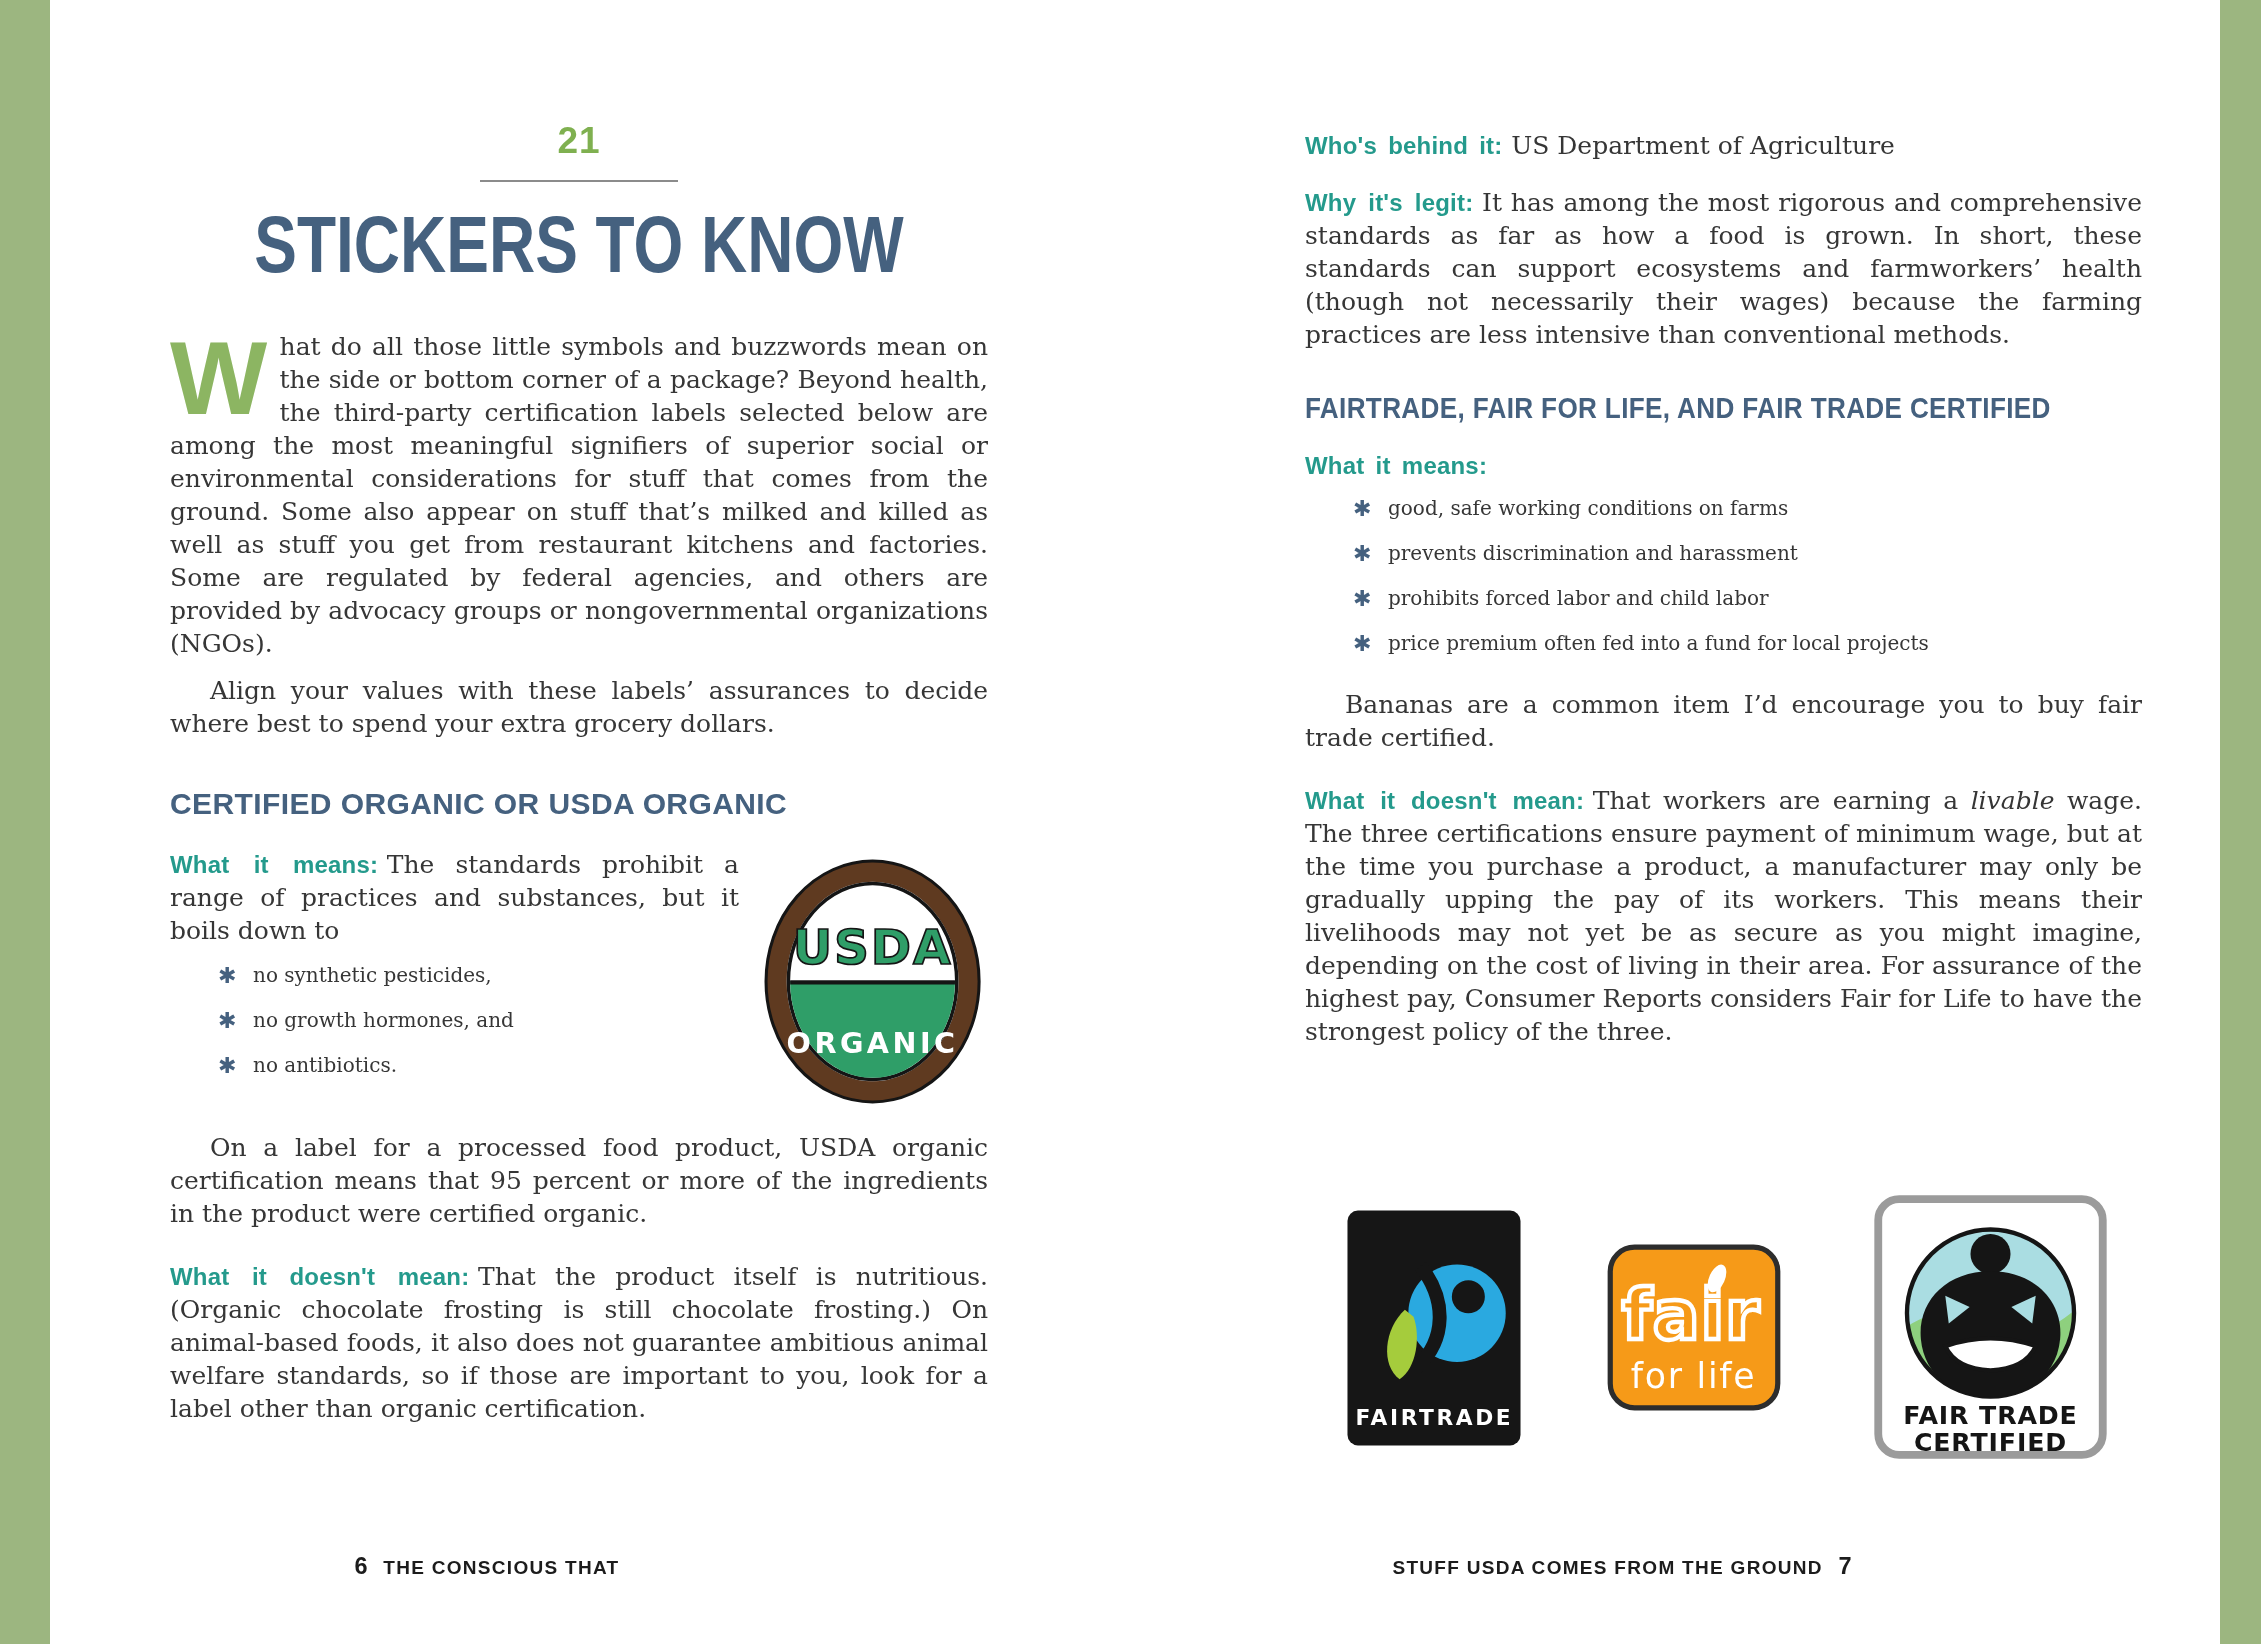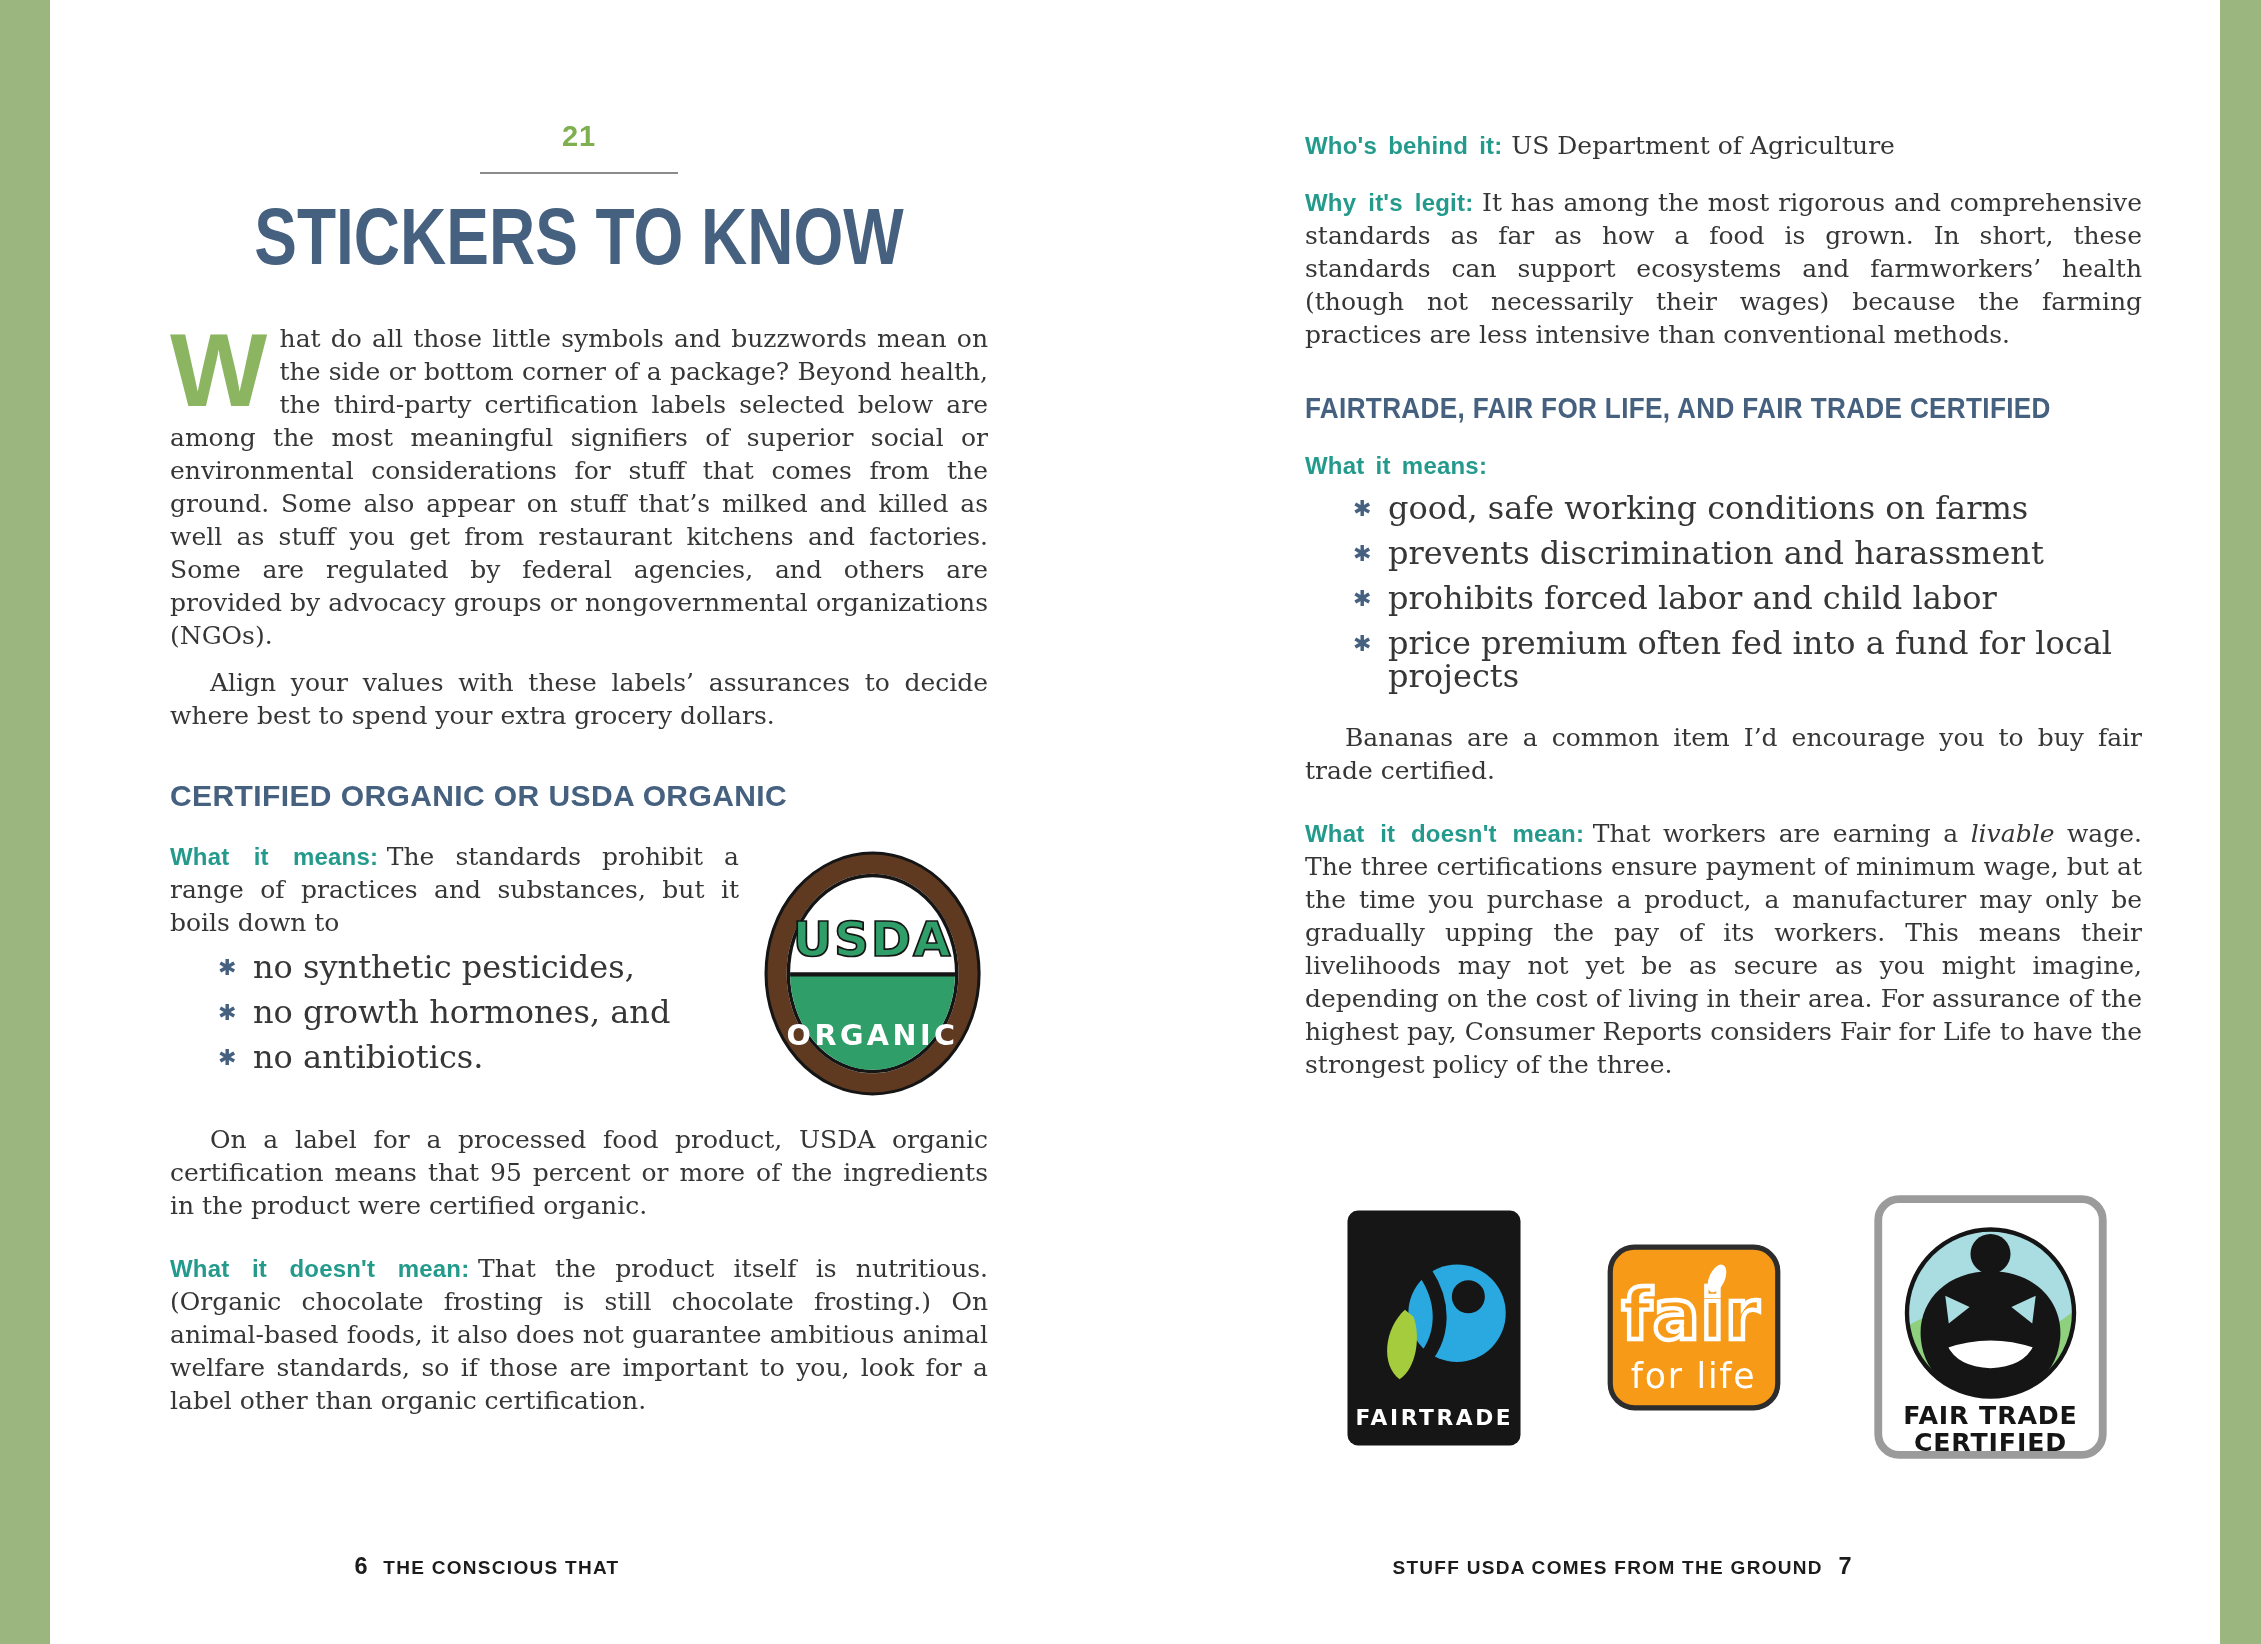--- a/index.html
+++ b/index.html
@@ -9,21 +9,21 @@
   .stripe.left{left:0;width:50px;}
   .stripe.right{right:0;width:41px;}
 
   .page{position:absolute;top:0;height:100%;}
   .page-left{left:170px;width:818px;}
   .page-right{left:1305px;width:837px;}
 
   .display{font-family:"Liberation Sans", sans-serif;font-weight:bold;}
 
   
-  .chapter-num{margin-top:122px;text-align:center;font-size:29px;line-height:1;
+  .chapter-num{margin-top:122px;text-align:center;font-size:37px;line-height:1;
                color:#7fb050;letter-spacing:0.9px;}
   .chapter-rule{width:198px;margin:21px auto 0 auto;border:0;border-top:2.6px solid #8b8b8b;}
   .chapter-title{margin:21px 0 0 0;text-align:center;font-size:80px;line-height:1.05;
                  color:#45617f;letter-spacing:0;transform:scaleX(.8);transform-origin:center;
                  white-space:nowrap;}
 
   
   .body-text{font-size:25px;line-height:33px;text-align:justify;margin:0;color:#363636;}
   .indent{text-indent:40px;}
   .dropcap{float:left;font-size:103px;line-height:83px;color:#8cb562;
@@ -31,21 +31,21 @@
   .section-h{margin:47px 0 0 0;font-size:30px;line-height:1.15;color:#45617f;
              letter-spacing:0.4px;}
   .fair-h{transform:scaleX(.87);transform-origin:left center;white-space:nowrap;}
   .label{font-family:Liberation Sans, sans-serif;font-weight:bold;font-size:24px;
          color:#249a8c;margin-right:8.7px;word-spacing:4.3px;letter-spacing:0.2px;}
   .label-line{margin-top:26px;}
   .bullets{margin-top:10.4px;}
   .brow{display:flex;align-items:flex-start;padding-left:48px;margin-top:12px;}
   .bmark{flex:0 0 35px;color:#45617f;font-size:22px;line-height:33px;
          font-family:"DejaVu Sans", sans-serif;}
-  .btext{font-size:32px;line-height:33px;}
+  .btext{font-size:20px;line-height:33px;}
   .clearb{clear:both;}
 
   
   .usda-float{float:right;width:230px;height:261px;margin:3.5px 0 8.7px 19px;text-align:center;}
 
   
   .logo-abs{position:absolute;}
   .lg-fairtrade{left:39px;top:1207px;width:180px;height:242px;}
   .lg-ffl{left:300px;top:1242px;width:178px;height:171px;}
   .lg-ftc{left:567px;top:1193px;width:237px;height:268px;}

